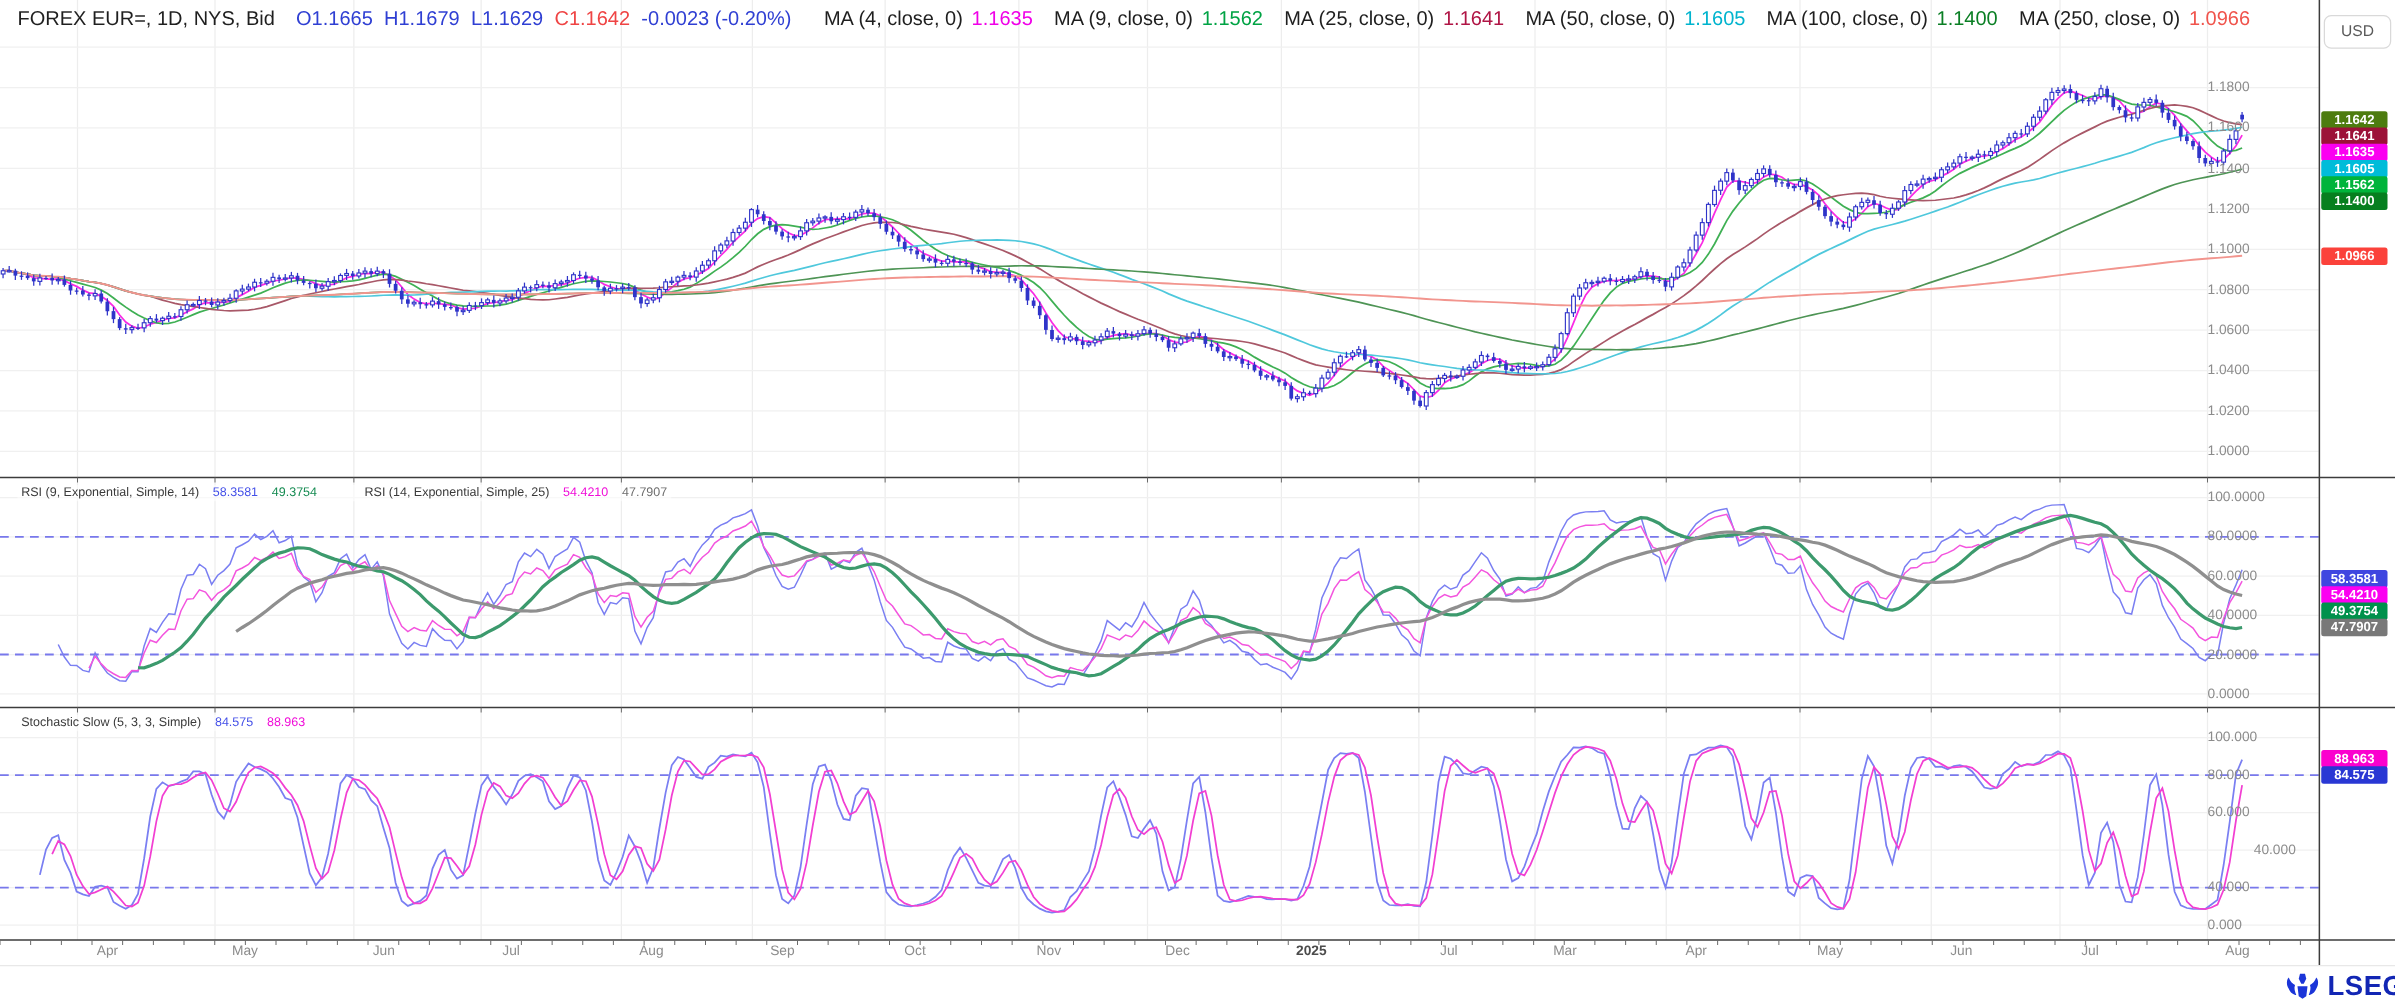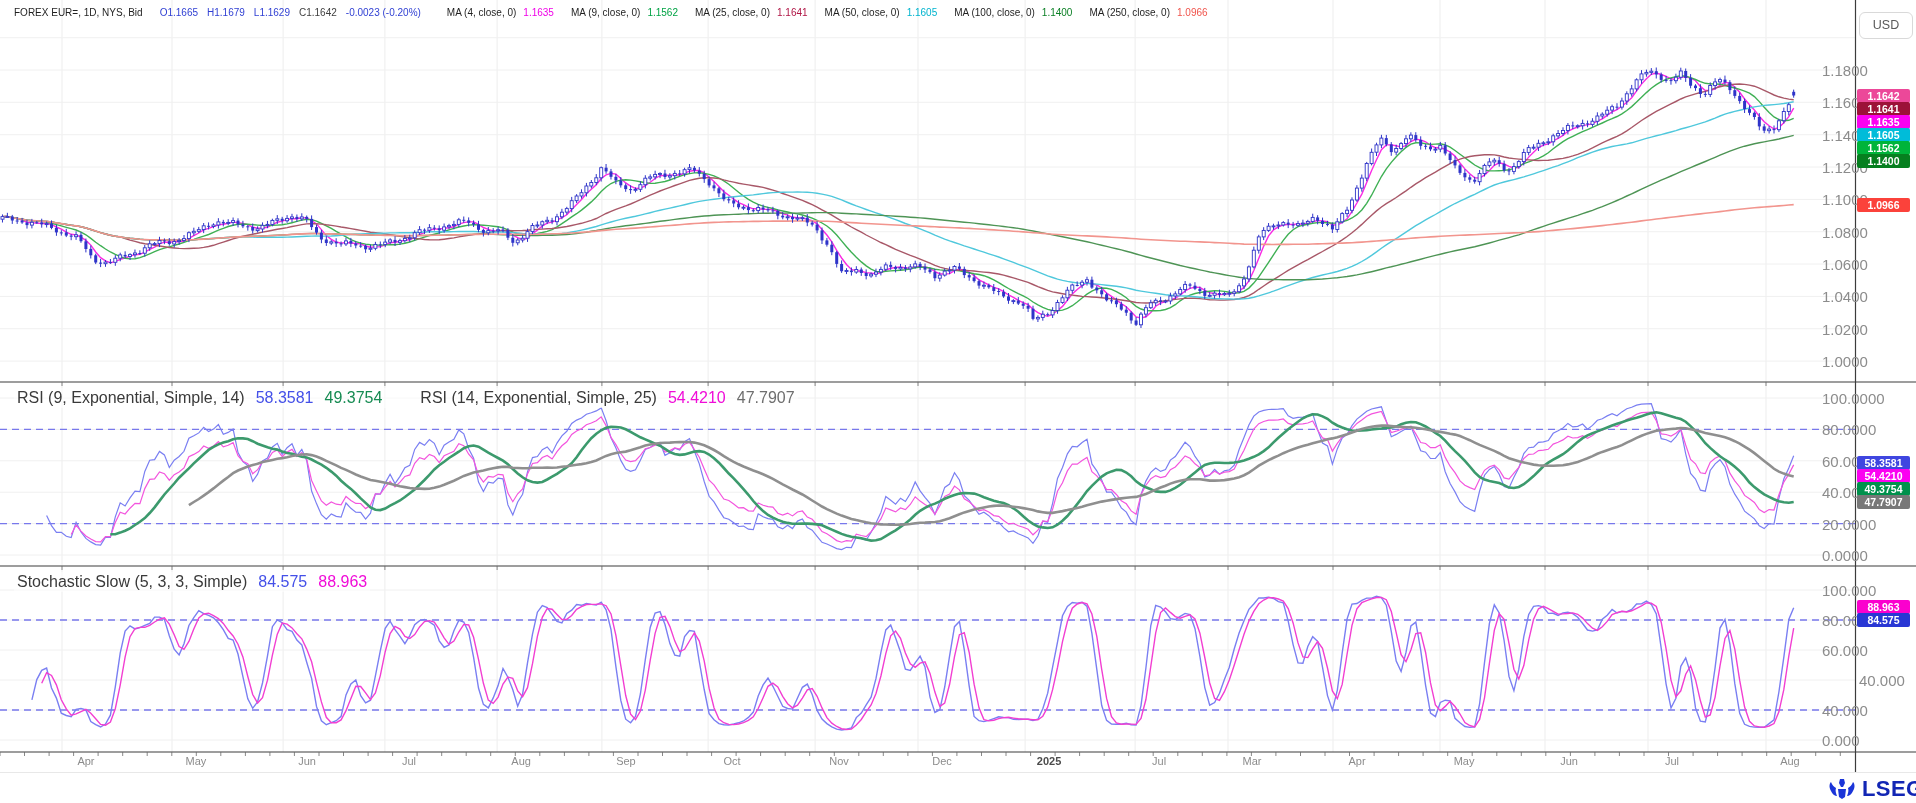--- a/index.html
+++ b/index.html
@@ -1,30 +1,30 @@
 <!DOCTYPE html>
 <html><head>
 <meta charset="utf-8">
 <style>
   html,body{margin:0;padding:0;background:#fff;}
   .stage{position:relative;width:1916px;height:803px;background:#fff;overflow:hidden;
          font-family:"Liberation Sans","DejaVu Sans",sans-serif;}
   #chart-svg{position:absolute;left:0;top:0;}
   .hdr{position:absolute;top:7px;left:14px;display:flex;gap:17px;align-items:center;
-       font-size:10px;color:#1f1f1f;white-space:nowrap;}
+       font-size:16px;color:#1f1f1f;white-space:nowrap;}
   .ohlc span{margin-right:9px;}
   .ma-item{display:inline-flex;gap:7px;justify-content:center;}
-  .legend{position:absolute;left:14px;display:flex;gap:11px;font-size:16px;color:#3a3a3a;
+  .legend{position:absolute;left:14px;display:flex;gap:11px;font-size:10px;color:#3a3a3a;
           background:rgba(255,255,255,.55);padding:1px 3px;white-space:nowrap;}
   .legend .lg-gap{width:16px;}
   .usd-btn{position:absolute;left:1859px;top:12px;width:52px;height:25px;line-height:25px;
            text-align:center;border:1px solid #d9d9d9;border-radius:6px;color:#5a5a5a;
            font-size:12.5px;background:#fff;}
   #overlay{position:absolute;inset:0;pointer-events:none;}
-  .axis-label{position:absolute;left:1822px;font-size:15px;color:#8c8c8c;transform:translateY(-50%);}
+  .axis-label{position:absolute;left:1766px;font-size:11px;color:#8c8c8c;transform:translateY(-50%);}
   .tag{position:absolute;left:1857px;width:53px;height:14px;border-radius:2px;color:#fff;
        font-size:10.5px;font-weight:bold;text-align:center;line-height:15px;transform:translateY(-50%);}
   .month{position:absolute;top:755px;transform:translateX(-50%);font-size:11px;color:#8c8c8c;margin-left:24px;}
   .month.strong{color:#4c4c4c;font-weight:bold;}
   .logo{position:absolute;left:1827px;top:776px;display:flex;align-items:center;gap:5px;
         color:#1226b4;font-weight:bold;font-size:22px;letter-spacing:.4px;}
 </style>
 </head>
 <body>
 
@@ -981,21 +981,21 @@
       <div class="axis-label" style="top: 460.8px;">60.0000</div>
       <div class="axis-label" style="top: 492.2px;">40.0000</div>
       <div class="axis-label" style="top: 523.6px;">20.0000</div>
       <div class="axis-label" style="top: 555px;">0.0000</div>
       <div class="axis-label" style="top: 590px;">100.000</div>
       <div class="axis-label" style="top: 620px;">80.000</div>
       <div class="axis-label" style="top: 650px;">60.000</div>
       <div class="axis-label" style="top: 680px; margin-left: 37px;">40.000</div>
       <div class="axis-label" style="top: 710px;">40.000</div>
       <div class="axis-label" style="top: 740px;">0.000</div>
-      <div class="tag" style="top: 95.5486px; background: #ec4899;">1.1642</div>
+      <div class="tag" style="top: 95.5486px; background: #4d7c0f;">1.1642</div>
       <div class="tag" style="top: 108.549px; background: rgb(156, 18, 56);">1.1641</div>
       <div class="tag" style="top: 121.549px; background: rgb(251, 0, 241);">1.1635</div>
       <div class="tag" style="top: 134.549px; background: rgb(0, 188, 217);">1.1605</div>
       <div class="tag" style="top: 147.549px; background: rgb(0, 180, 59);">1.1562</div>
       <div class="tag" style="top: 160.549px; background: rgb(6, 127, 31);">1.1400</div>
       <div class="tag" style="top: 204.858px; background: rgb(251, 66, 59);">1.0966</div>
       <div class="tag" style="top: 463.378px; background: rgb(63, 70, 224);">58.3581</div>
       <div class="tag" style="top: 476.378px; background: rgb(251, 0, 241);">54.4210</div>
       <div class="tag" style="top: 489.378px; background: rgb(0, 145, 76);">49.3754</div>
       <div class="tag" style="top: 502.378px; background: rgb(120, 120, 120);">47.7907</div>
@@ -1016,21 +1016,21 @@
       <div class="month" style="left: 1333px;">Apr</div>
       <div class="month" style="left: 1440.04px;">May</div>
       <div class="month" style="left: 1545.03px;">Jun</div>
       <div class="month" style="left: 1647.98px;">Jul</div>
       <div class="month" style="left: 1765.96px;">Aug</div>
     </div>
 
   <div class="hdr">
     <span>FOREX EUR=, 1D, NYS, Bid</span>
     <span class="ohlc">
-      <span style="color: rgb(47, 63, 211);">O1.1665</span><span style="color: rgb(47, 63, 211);">H1.1679</span><span style="color: rgb(47, 63, 211);">L1.1629</span><span style="color: #404040;">C1.1642</span><span style="color: rgb(47, 63, 211);">-0.0023 (-0.20%)</span>
+      <span style="color: rgb(47, 63, 211);">O1.1665</span><span style="color: rgb(47, 63, 211);">H1.1679</span><span style="color: rgb(47, 63, 211);">L1.1629</span><span style="color: #ef4444;">C1.1642</span><span style="color: rgb(47, 63, 211);">-0.0023 (-0.20%)</span>
     </span>
     <span class="ma-item">
       <span>MA (4, close, 0)</span>
       <span style="color: rgb(240, 0, 232);">1.1635</span>
     </span>
     <span class="ma-item">
       <span>MA (9, close, 0)</span>
       <span style="color: rgb(0, 163, 68);">1.1562</span>
     </span>
     <span class="ma-item">

